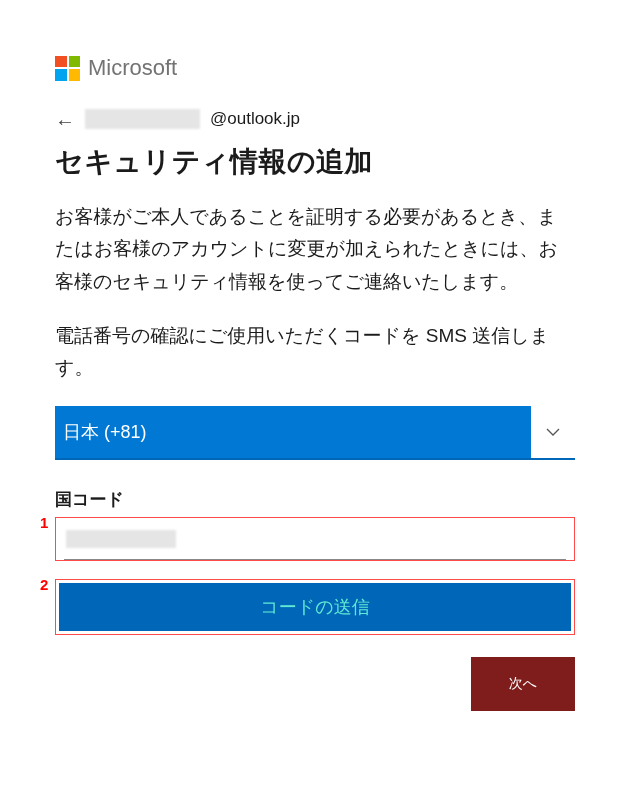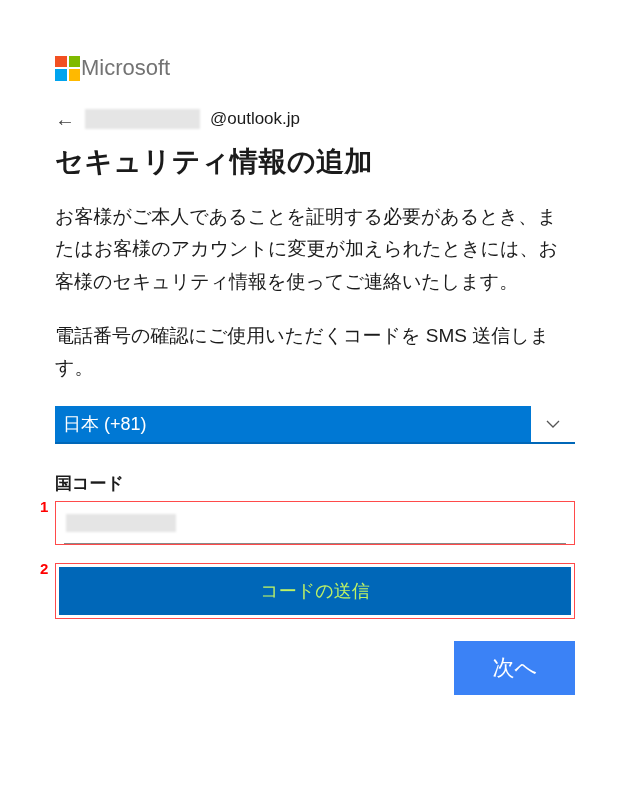--- a/index.html
+++ b/index.html
@@ -7,21 +7,21 @@
       font-family: "Segoe UI", "Yu Gothic UI", Meiryo, sans-serif;
       background: #fff;
       width: 630px;
       height: 800px;
       padding: 55px 55px 0 55px;
       color: #1b1b1b;
     }
     .brand-row {
       display: flex;
       align-items: center;
-      gap: 1px;
+      gap: 8px;
       margin-bottom: 28px;
     }
     .ms-logo {
       width: 25px; height: 25px;
       display: grid;
       grid-template-columns: 1fr 1fr;
       grid-template-rows: 1fr 1fr;
       gap: 2px;
     }
     .ms-logo span:nth-child(1){ background:#f25022; }
@@ -72,21 +72,21 @@
     .field-label {
       font-size: 17px;
       font-weight: 700;
       display: block;
       margin-bottom: 6px;
     }
     .select-wrap {
       display: flex;
       align-items: center;
       border-bottom: 2px solid #0067b8;
-      height: 38px;
+      height: 54px;
     }
     .select-display {
       flex: 1;
       background: #0078d4;
       color: #fff;
       font-size: 18px;
       padding: 4px 8px;
       height: 100%;
       display: flex;
       align-items: center;
@@ -127,37 +127,37 @@
     }
     .primary-btn-wrap {
       border: 1px solid #ff4a4a;
       padding: 3px;
       position: relative;
       margin-top: 18px;
     }
     .primary-btn {
       width: 100%;
       background: #0067b8;
-      color: #bef264;
+      color: #5eead4;
       border: none;
       font-size: 18px;
       padding: 12px 0;
       cursor: pointer;
     }
     .next-row {
       display: flex;
       justify-content: flex-end;
       margin-top: 22px;
     }
     .next-btn {
-      background: #3b82f6;
+      background: #7f1d1d;
       color: #fff;
       border: none;
-      font-size: 22px;
-      padding: 12px 38px;
+      font-size: 14px;
+      padding: 18px 38px;
       cursor: pointer;
     }
   </style>
 </head>
 <body>
 
 <div class="brand-row">
   <span class="ms-logo">
     <span></span>
       <span></span>

